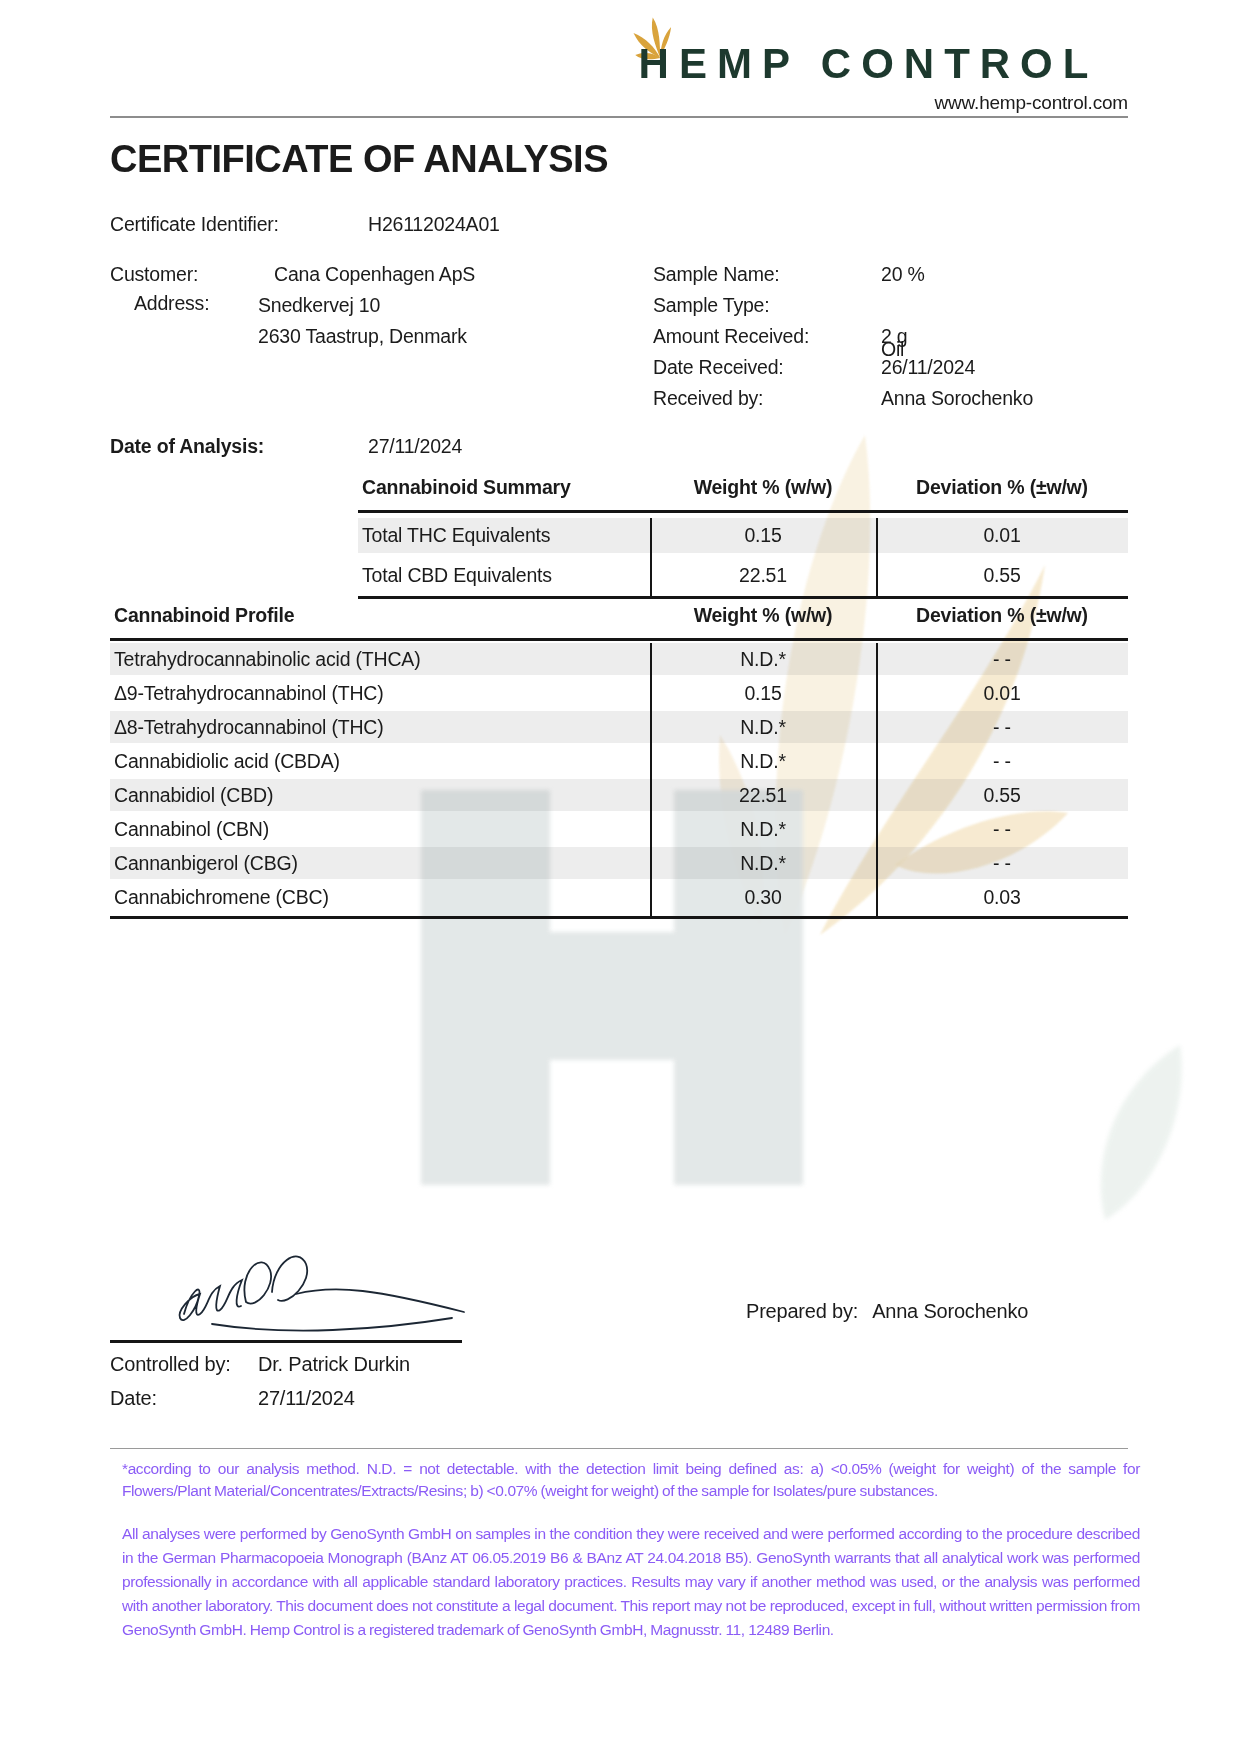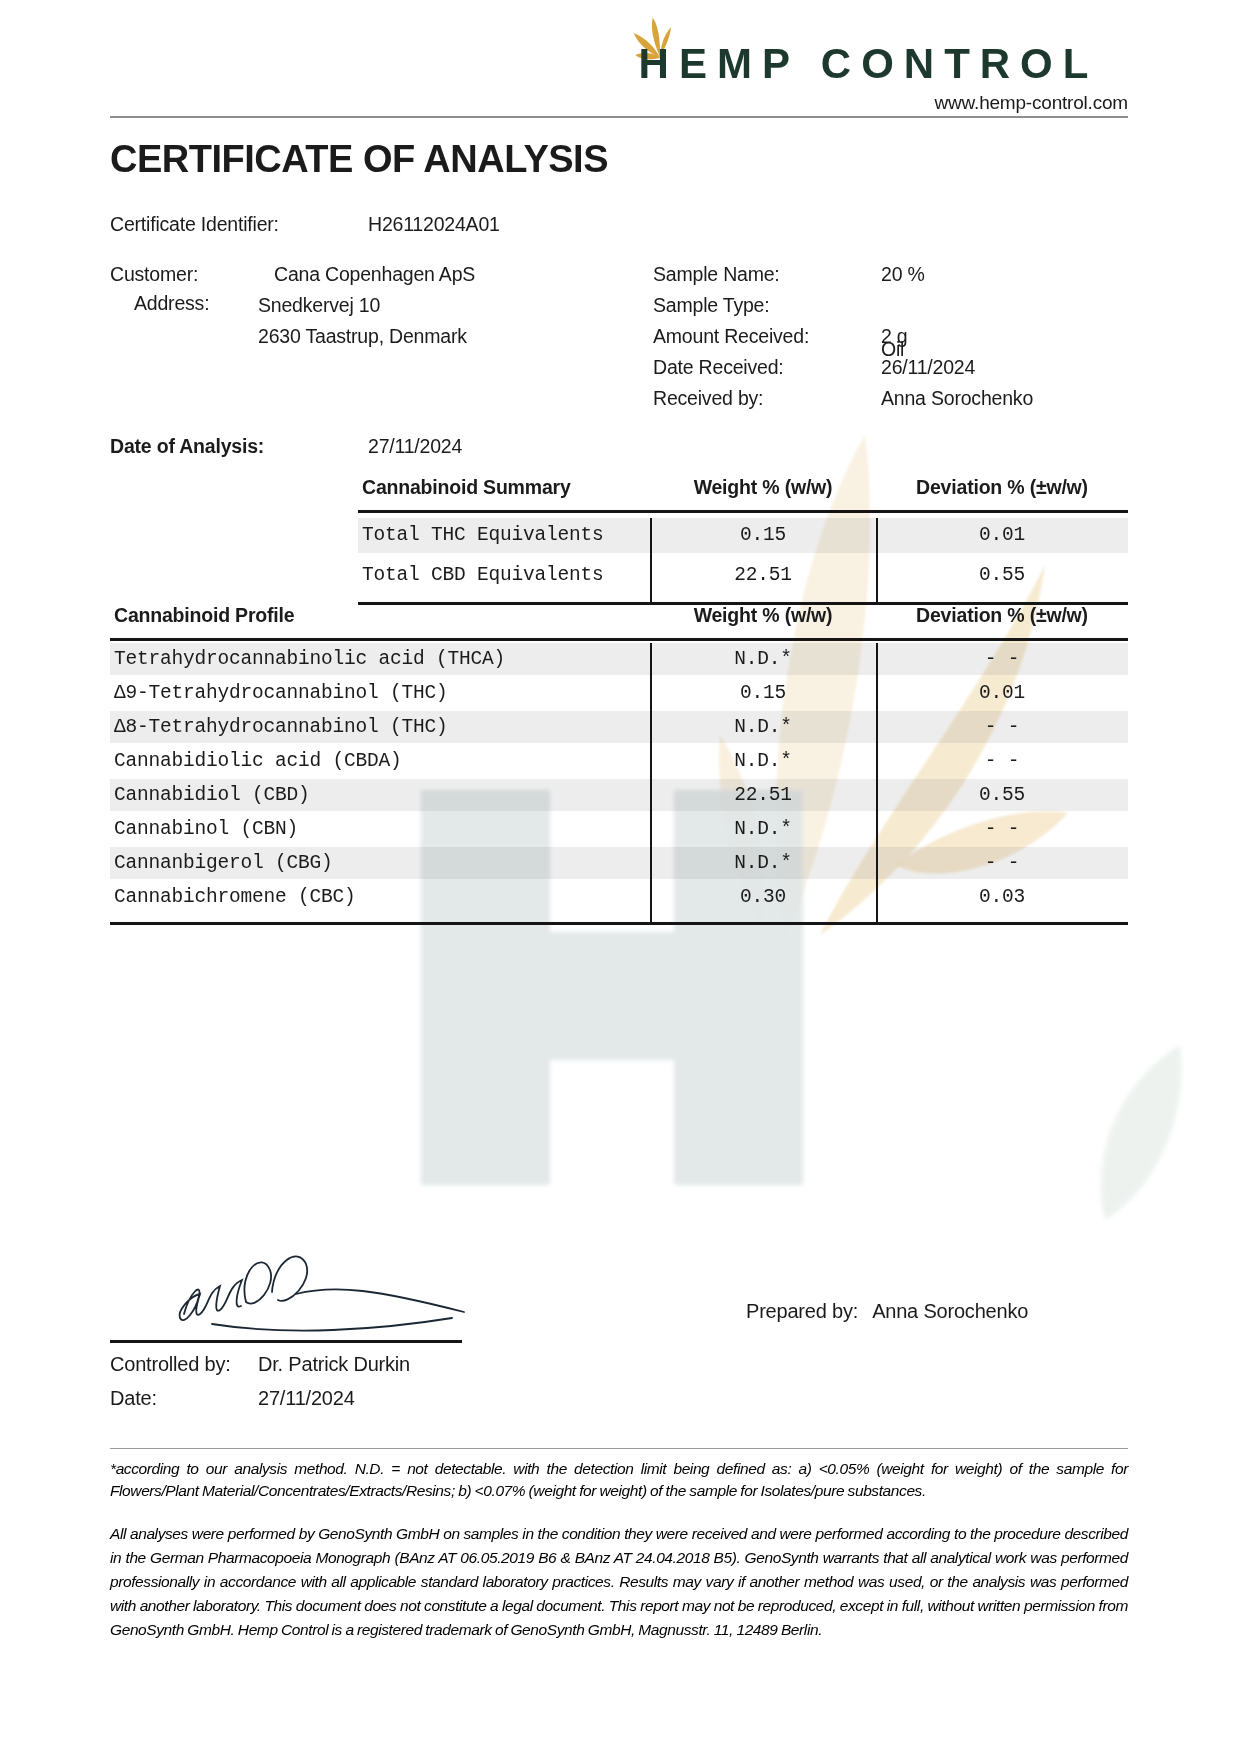--- a/index.html
+++ b/index.html
@@ -29,21 +29,21 @@
   }
   .brand-leaf{left:632px;top:16px;}
   .website{right:112px;top:92px;font-size:19px;text-align:right;}
   .hr-header{left:110px;top:116px;width:1018px;height:2px;background:#8d8d8d;}
 
   .title{left:110px;top:138px;font-size:38px;font-weight:bold;letter-spacing:-0.5px;}
 
   
   .table{position:absolute;font-size:19.5px;z-index:1;}
   .table .thead{display:flex;font-weight:bold;padding-bottom:11px;border-bottom:3px solid #151515;}
-  .table .tbody{position:relative;border-bottom:3px solid #151515;padding-bottom:9px;font-family:Liberation Mono, monospace;}
+  .table .tbody{position:relative;border-bottom:3px solid #151515;padding-bottom:3px;}
   .table .tr{display:flex;}
   .table .td,.table .th{box-sizing:border-box;}
   .c-name{padding-left:4px;text-align:left;}
   .c-num,.c-dev{text-align:center;}
   .tr.shade{background:rgba(120,120,120,0.135);}
   .vline{position:absolute;top:0;bottom:0;width:2px;background:#151515;}
 
   .summary{left:358px;top:476px;width:770px;}
   .summary .c-name{width:292px;}
   .summary .c-num{width:226px;}
@@ -59,22 +59,22 @@
   .profile .v1{left:540px;} .profile .v2{left:766px;}
 
   
   .prepared{left:746px;top:1300px;font-size:20px;}
   .prepared span{margin-right:14px;}
   .signature{left:168px;top:1240px;}
   .sig-line{left:110px;top:1340px;width:352px;height:3px;background:#151515;}
 
   .fn-line{left:110px;top:1448px;width:1018px;height:1px;background:#9a9a9a;}
   .blocktext{
-    position:absolute;left:110px;width:1018px;text-align:justify;white-space:normal;
-    font-size:15.5px;letter-spacing:-0.4px;word-spacing:-0.5px;color:#000000;z-index:1;font-style:italic;
+    position:absolute;left:122px;width:1018px;text-align:justify;white-space:normal;
+    font-size:15.5px;letter-spacing:-0.4px;word-spacing:-0.5px;color:#8b5cf6;z-index:1;
   }
   .footnote{top:1458px;line-height:22px;}
   .disclaimer{top:1522px;line-height:24px;}
   .z1{z-index:1;}
 </style>
 </head>
 <body>
 
 <div class="page">
 

